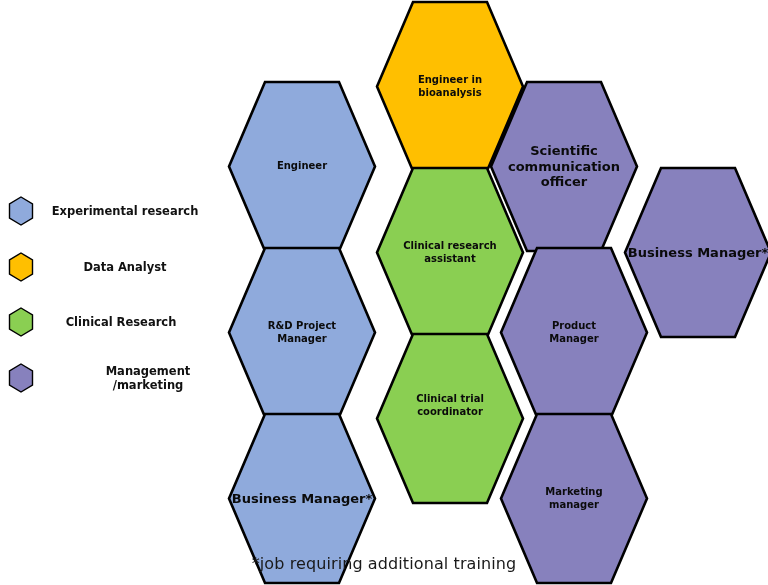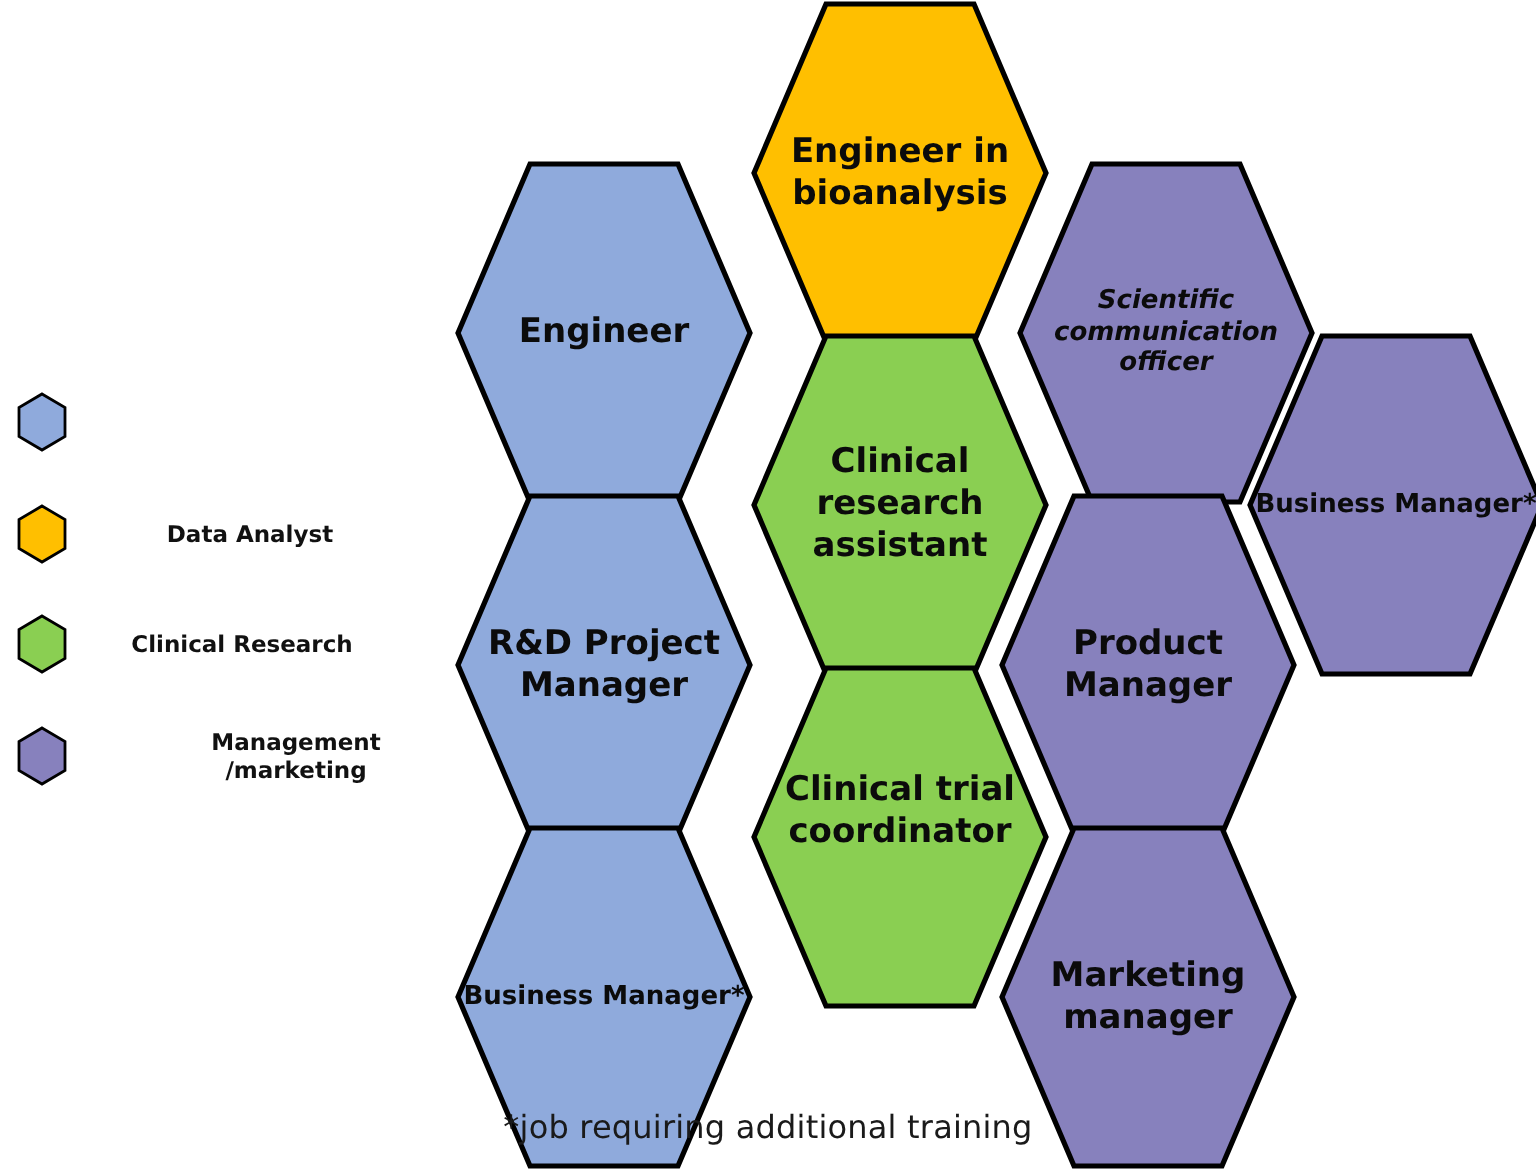--- a/index.html
+++ b/index.html
@@ -21,21 +21,21 @@
     line-height:1.25;text-align:center;
   }
 
   
   #hexgrid{position:absolute;left:0;top:0;width:768px;height:585px;}
   .hex{position:absolute;}
   .hex-label{
     position:absolute;
     display:flex;align-items:center;justify-content:center;
     text-align:center;
-    font-size:17px;font-weight:bold;color:#0b0b0b;
+    font-size:10px;font-weight:bold;color:#0b0b0b;
     line-height:1.22;
     pointer-events:none;
     white-space:pre-line;
   }
   .hex-label.small{font-size:13px;}
 
   
   #footnote{
     position:absolute;left:0;top:554px;width:768px;
     text-align:center;
@@ -49,20 +49,22 @@
 <div id="diagram-root">
 
   <div id="legend">
 
     <div class="legend-row" style="left:8px;top:196px;width:210px;">
       <div class="legend-swatch">
         <svg viewBox="0 0 26 30" width="26" height="30" aria-hidden="true">
           <polygon points="13,1 24.5,7.8 24.5,22.2 13,29 1.5,22.2 1.5,7.8" fill="#8FAADC" stroke="#000000" stroke-width="1.4"></polygon>
         </svg>
       </div>
+      <div class="legend-label" style="width:150px;margin-left:16px;">Experimental
+research</div>
     </div>
 
     <div class="legend-row" style="left:8px;top:252px;width:210px;">
       <div class="legend-swatch">
         <svg viewBox="0 0 26 30" width="26" height="30" aria-hidden="true">
           <polygon points="13,1 24.5,7.8 24.5,22.2 13,29 1.5,22.2 1.5,7.8" fill="#FFBF00" stroke="#000000" stroke-width="1.4"></polygon>
         </svg>
       </div>
       <div class="legend-label" style="width:150px;margin-left:16px;">Data Analyst</div>
     </div>
@@ -98,21 +100,21 @@
 bioanalysis</div>
     </div>
 
     <div class="hex" style="left:227px;top:80px;width:150px;height:173px;">
       <svg viewBox="0 0 150 173" width="150" height="173">
         <polygon points="38,2 112,2 148,86.5 112,171 38,171 2,86.5" fill="#8FAADC" stroke="#000000" stroke-width="2.6" stroke-linejoin="miter"></polygon>
       </svg>
       <div class="hex-label" style="left:14px;top:0px;width:122px;height:173px;">Engineer</div>
     </div>
 
-    <div class="hex" style="left:508px;top:80px;width:150px;height:173px;font-style:italic;">
+    <div class="hex" style="left:489px;top:80px;width:150px;height:173px;">
       <svg viewBox="0 0 150 173" width="150" height="173">
         <polygon points="38,2 112,2 148,86.5 112,171 38,171 2,86.5" fill="#8781BD" stroke="#000000" stroke-width="2.6" stroke-linejoin="miter"></polygon>
       </svg>
       <div class="hex-label small" style="left:6px;top:0px;width:138px;height:173px;">Scientific
 communication
 officer</div>
     </div>
 
     <div class="hex" style="left:623px;top:166px;width:150px;height:173px;">
       <svg viewBox="0 0 150 173" width="150" height="173">

